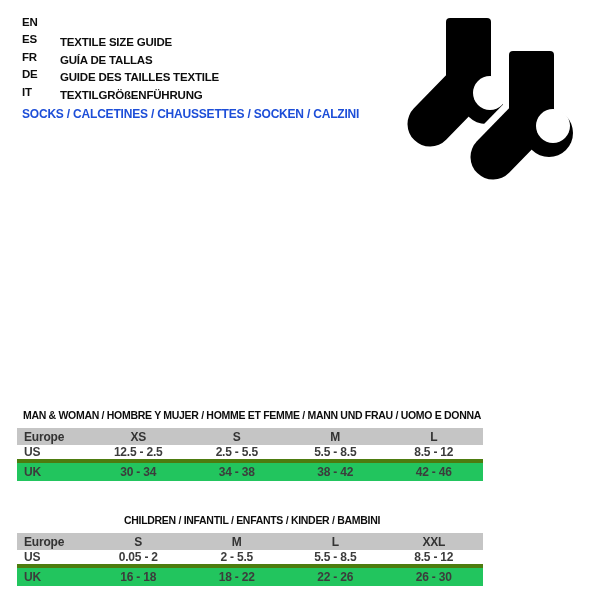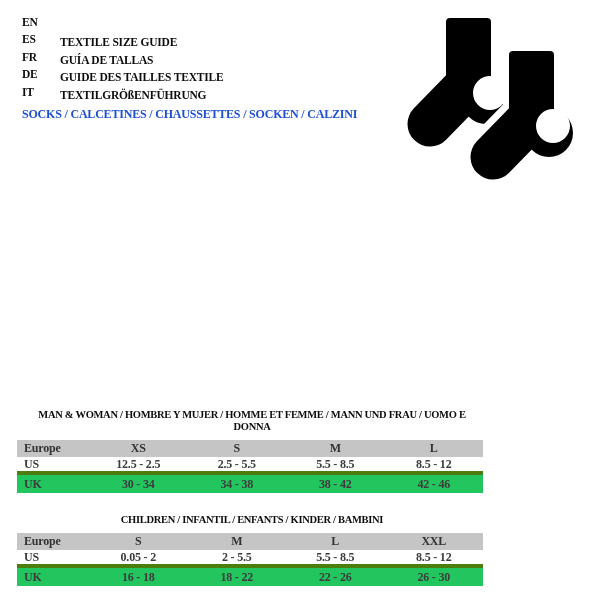--- a/index.html
+++ b/index.html
@@ -1,19 +1,19 @@
 <!DOCTYPE html>
 <html><head>
 <meta charset="utf-8">
 <style>
   * { margin:0; padding:0; box-sizing:border-box; }
   html,body { background:#fff; }
   .page {
     position:relative; width:600px; height:600px; background:#fff; overflow:hidden;
-    font-family:Liberation Serif, serif; color:#111;padding-left:21px;
+    font-family:Liberation Sans, sans-serif; color:#111;padding-left:21px;
   }
   
   .langs { position:absolute; left:22px; top:13px; }
   .lang-row { display:flex; align-items:center; height:17.5px; }
   .lang-code {
     width:38px; font-size:11.5px; font-weight:bold; letter-spacing:-0.2px; color:#0d0d0d;
   }
   .lang-label { font-size:11.5px; font-weight:bold; letter-spacing:-0.2px; color:#0d0d0d;margin-top:41px; }
   
   .category {

